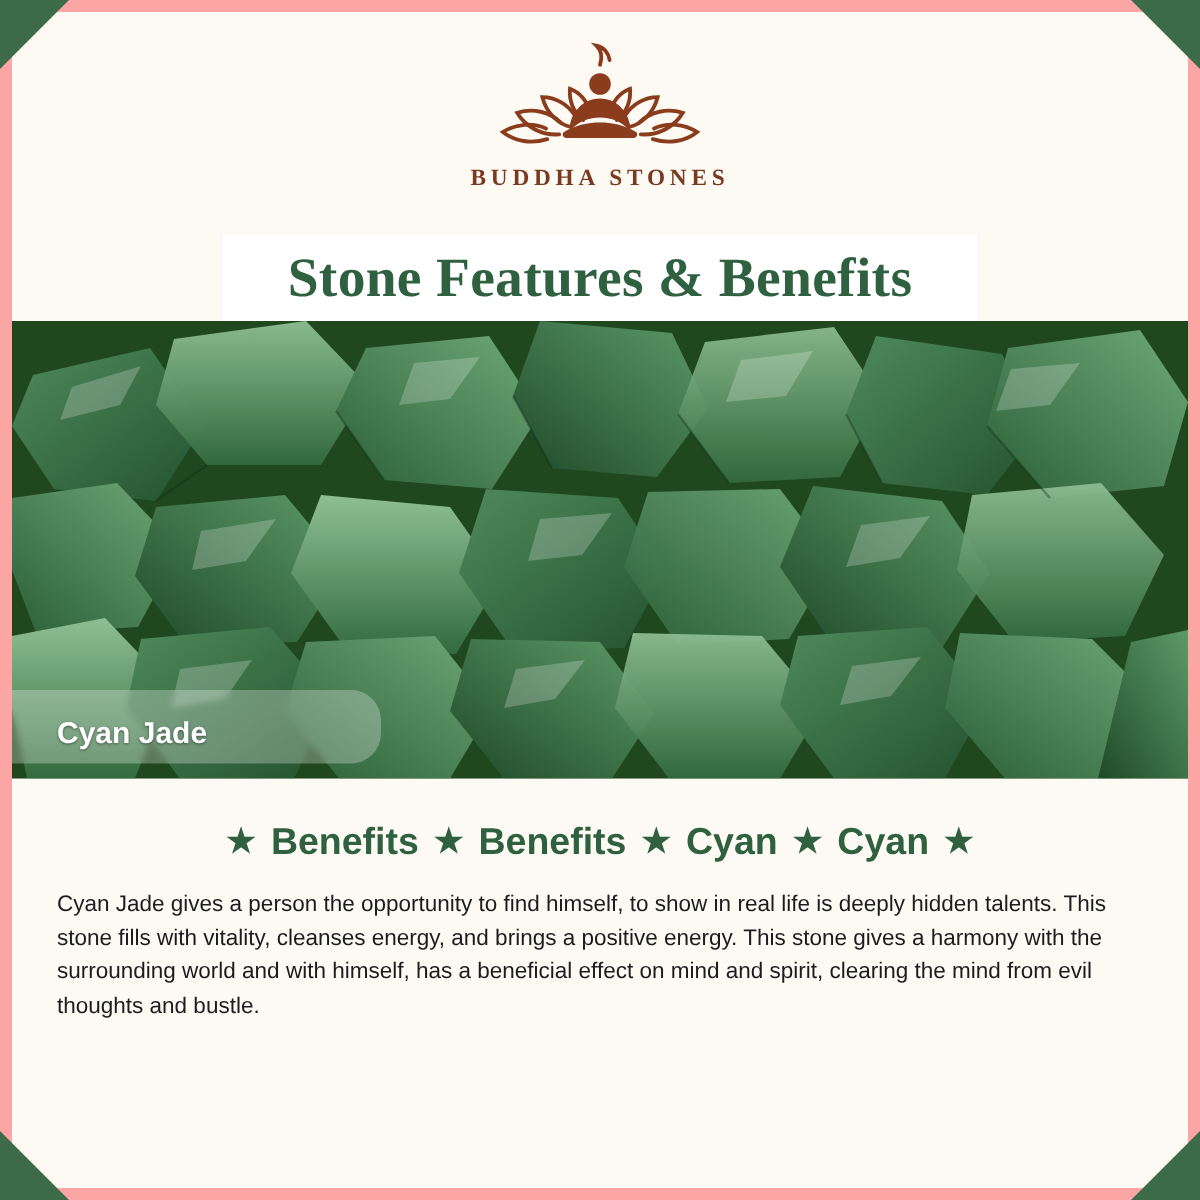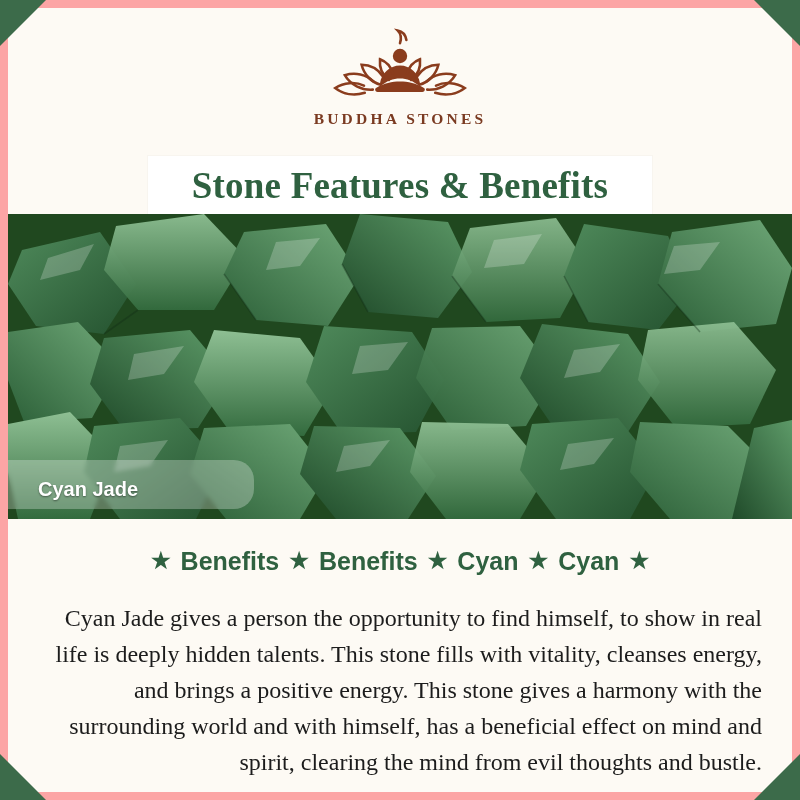--- a/index.html
+++ b/index.html
@@ -163,25 +163,25 @@
     font-size: 22px;
     line-height: 1;
     position: relative;
     top: -1px;
   }
   .kw {
     white-space: nowrap;
   }
 
   .description {
-    font-size: 24px;
+    font-size: 15px;
     line-height: 1.5;
     color: #1c1c1c;
-    font-family: Liberation Serif, serif;
-    text-align: right;
+    font-family: Liberation Sans, sans-serif;
+    text-align: left;
     max-width: 742px;
   }
 </style>
 </head>
 <body>
 
 <div class="page">
 
   <div class="corner corner-tl"></div>
   <div class="corner corner-tr"></div>

